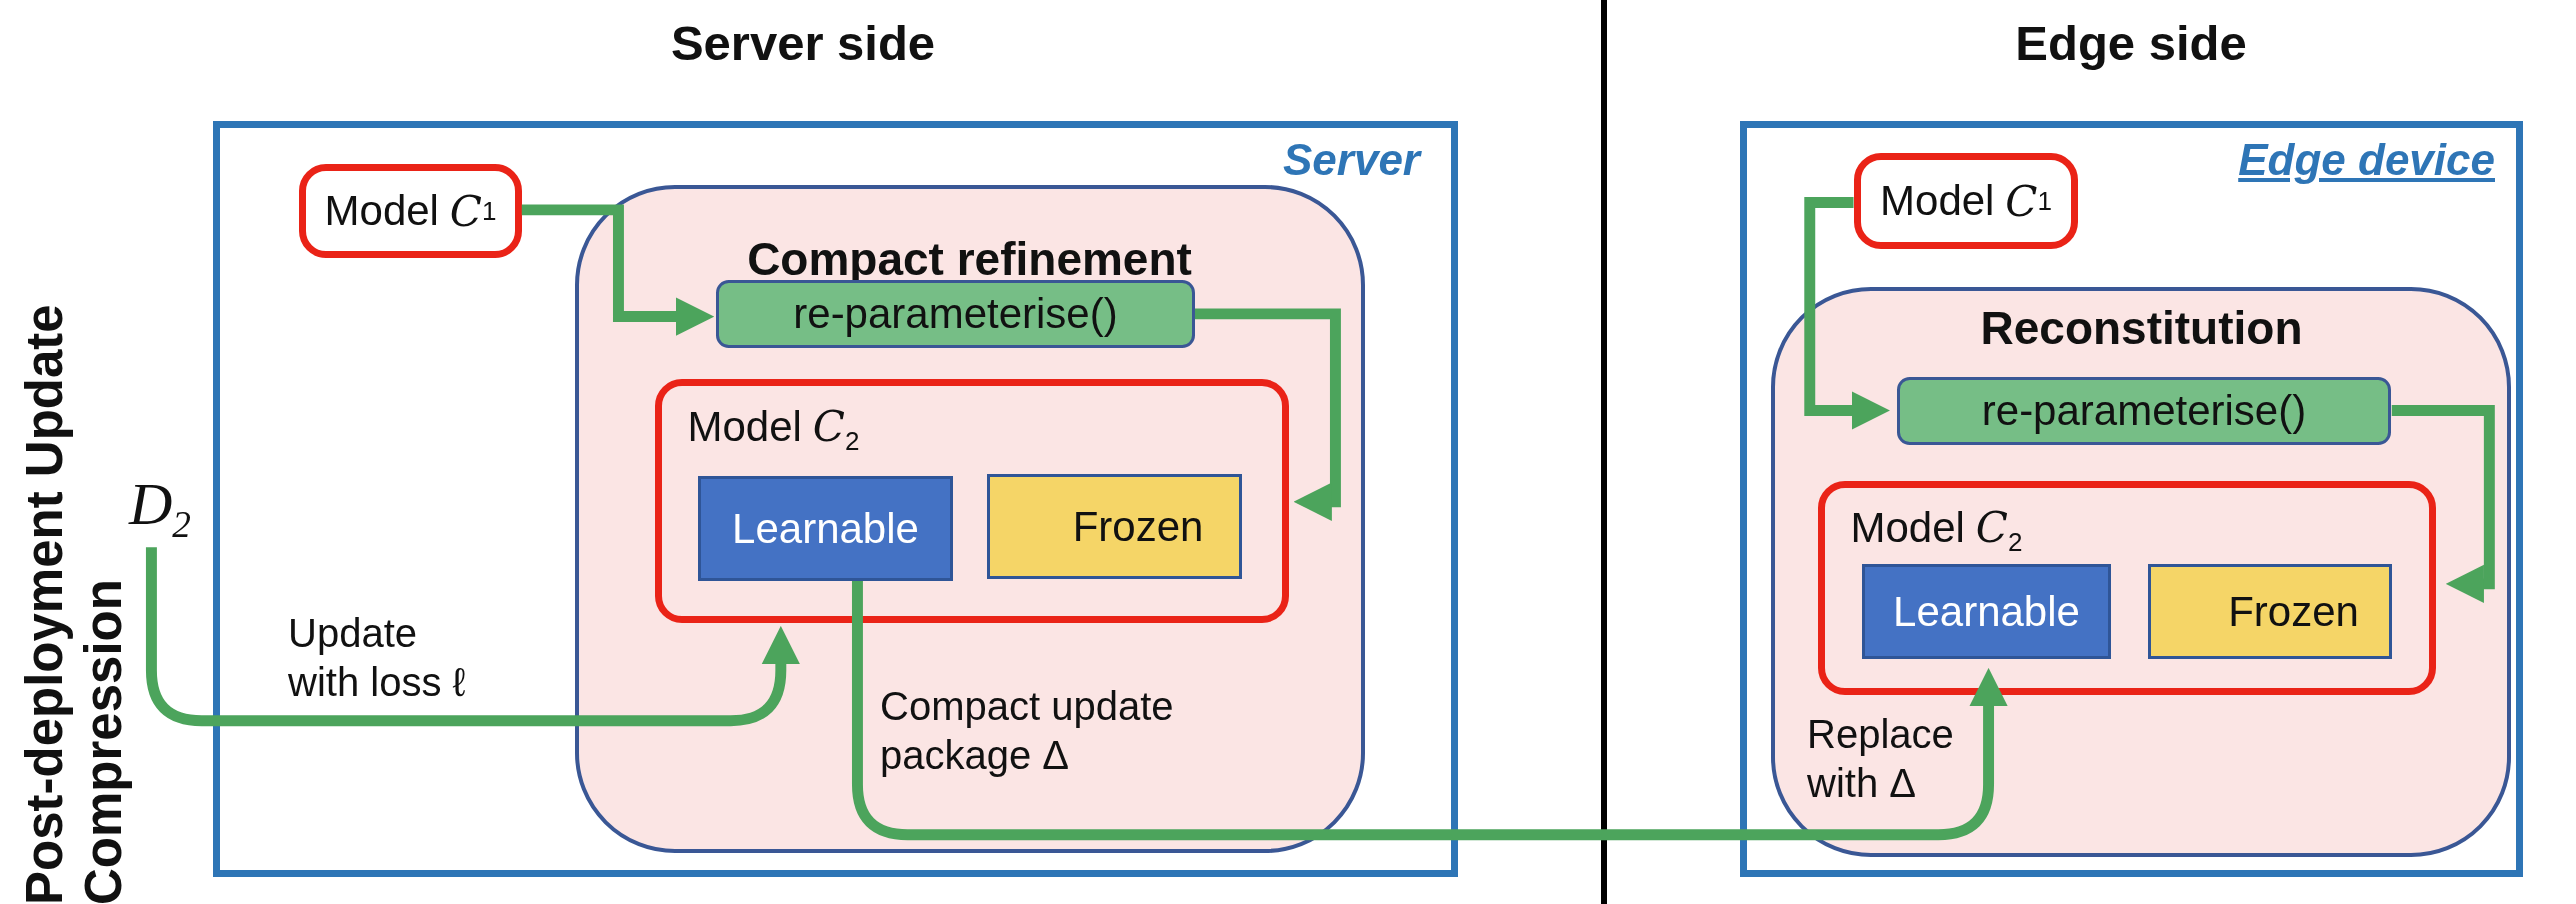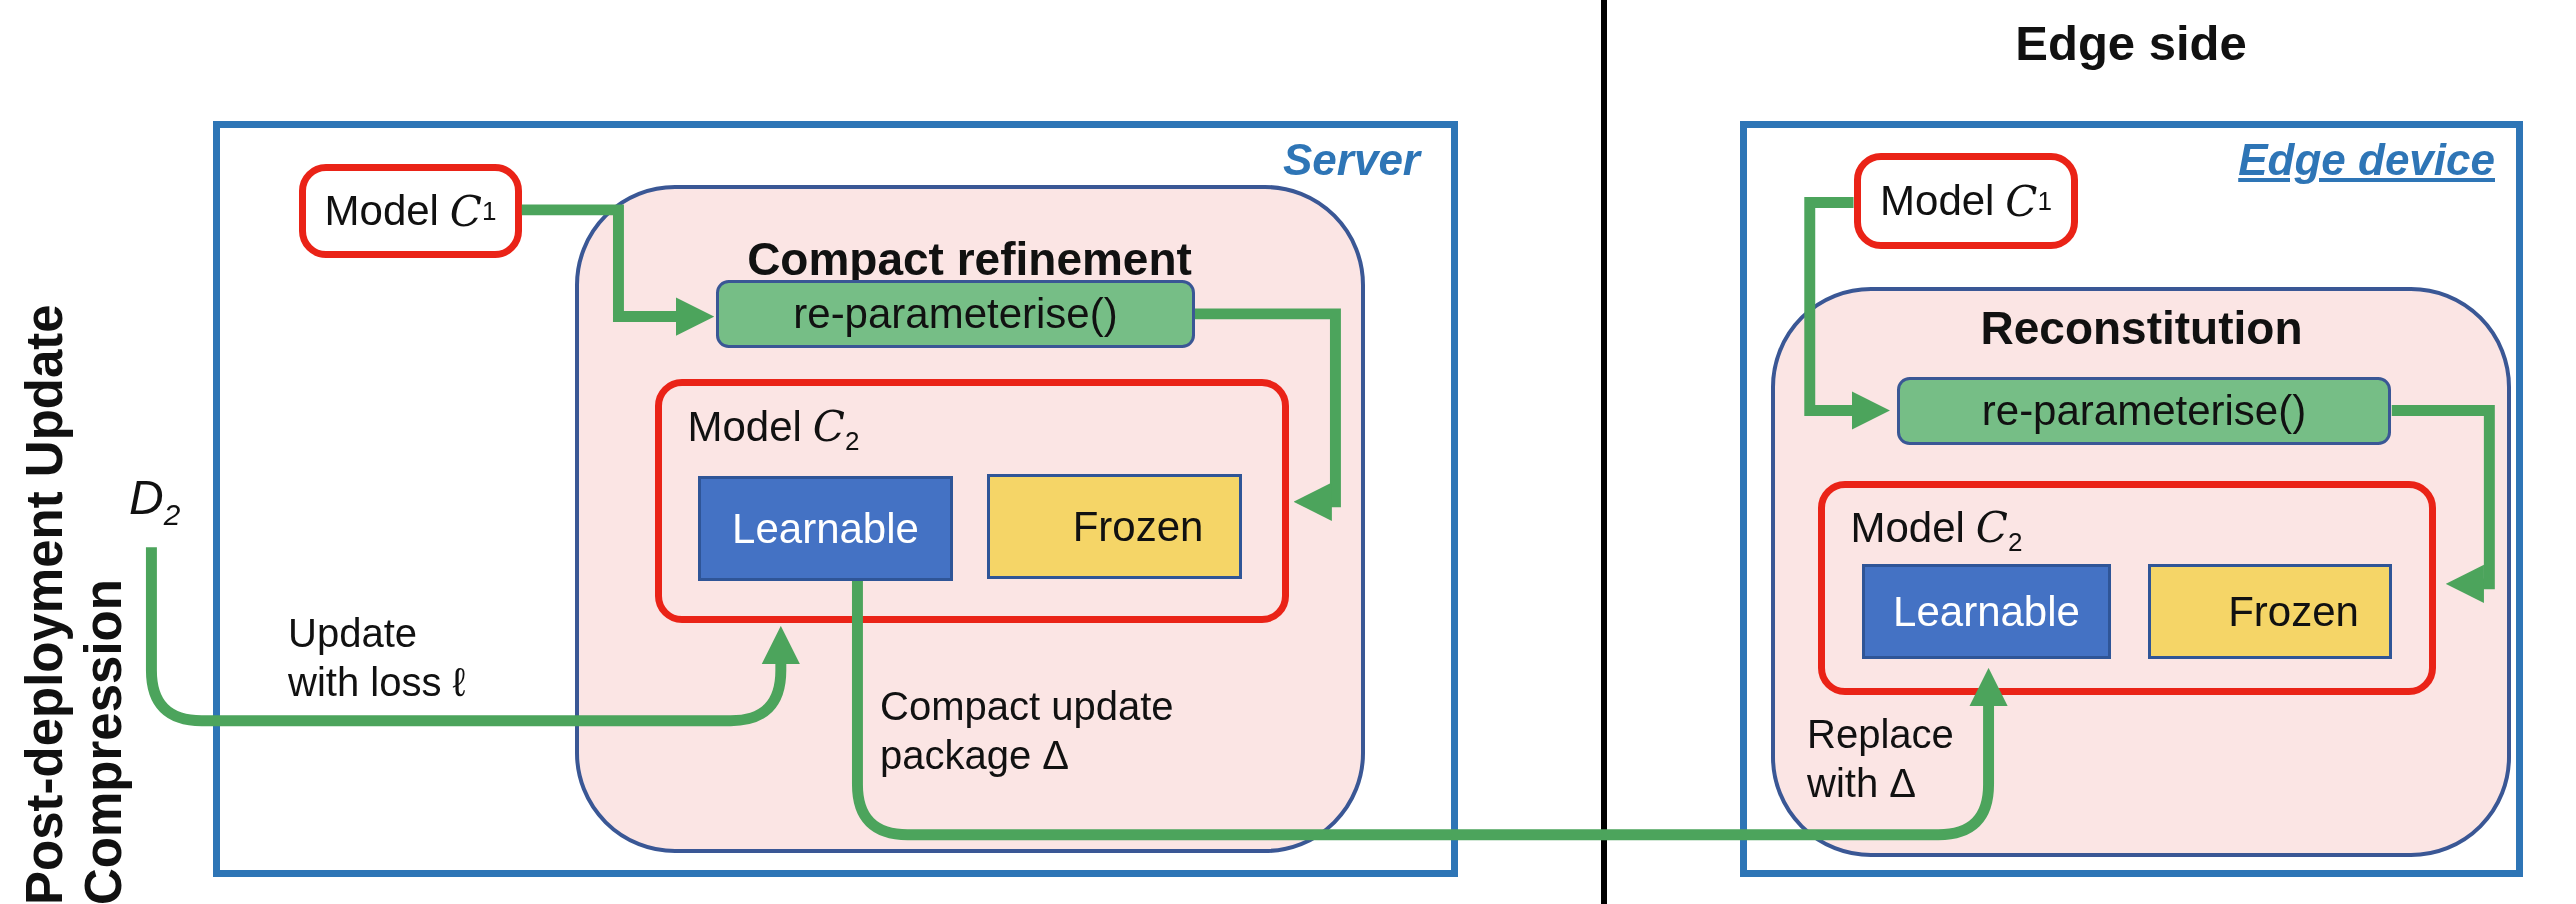--- a/index.html
+++ b/index.html
@@ -21,38 +21,41 @@
   .frozen{background:var(--frozen_yellow);border:3.6px solid var(--chip_border);color:#111;padding-left:47px;}
 
   
   .side-title{font-size:49px;font-weight:600;text-align:center;}
   .panel-tag{font-size:44px;font-style:italic;font-weight:600;color:var(--blue);text-align:right;}
   .box-title{font-size:46px;font-weight:700;text-align:center;}
   .model-label{font-size:42px;display:flex;align-items:center;justify-content:center;}
   .model-label-inline{font-size:42px;}
   .note{font-size:40px;line-height:1.22;}
   .mvar{font-family:"DejaVu Serif",serif;font-style:italic;margin-left:0.26em;}
-  .mvar-d{font-family:Liberation Sans, sans-serif;font-style:italic;font-size:48px;}
+  .mvar-d{font-family:Liberation Serif, serif;font-style:italic;font-size:60px;}
   sub{font-size:0.62em;}
   .rotated{display:flex;align-items:center;justify-content:center;
            font-size:51px;font-weight:700;
            transform:rotate(-90deg) translateX(-905px);transform-origin:top left;}
 
   svg.overlay{position:absolute;left:0;top:0;pointer-events:none;}
   svg.overlay path.flow{fill:none;stroke-width:12px;}
 </style>
 </head>
 <body>
 
 <div id="canvas">
 
   <div class="abs rotated" style="left:20px;top:0;width:905px;height:108px;">
     <span>Post-deployment Update Compression</span>
   </div>
 
+  <div class="abs side-title" style="left:438px;top:14.6px;width:730px;">
+    <span>Server side</span>
+  </div>
   <div class="abs side-title" style="left:1766px;top:14.6px;width:730px;">
     <span>Edge side</span>
   </div>
 
   <div class="abs divider" style="left:1601px;top:0;width:6.4px;height:905px;"></div>
 
   <div class="abs panel" style="left:213px;top:121px;width:1245px;height:756px;"></div>
 
   <div class="abs panel-tag" style="left:1055px;top:135px;width:365px;">
     <span>Server</span>

